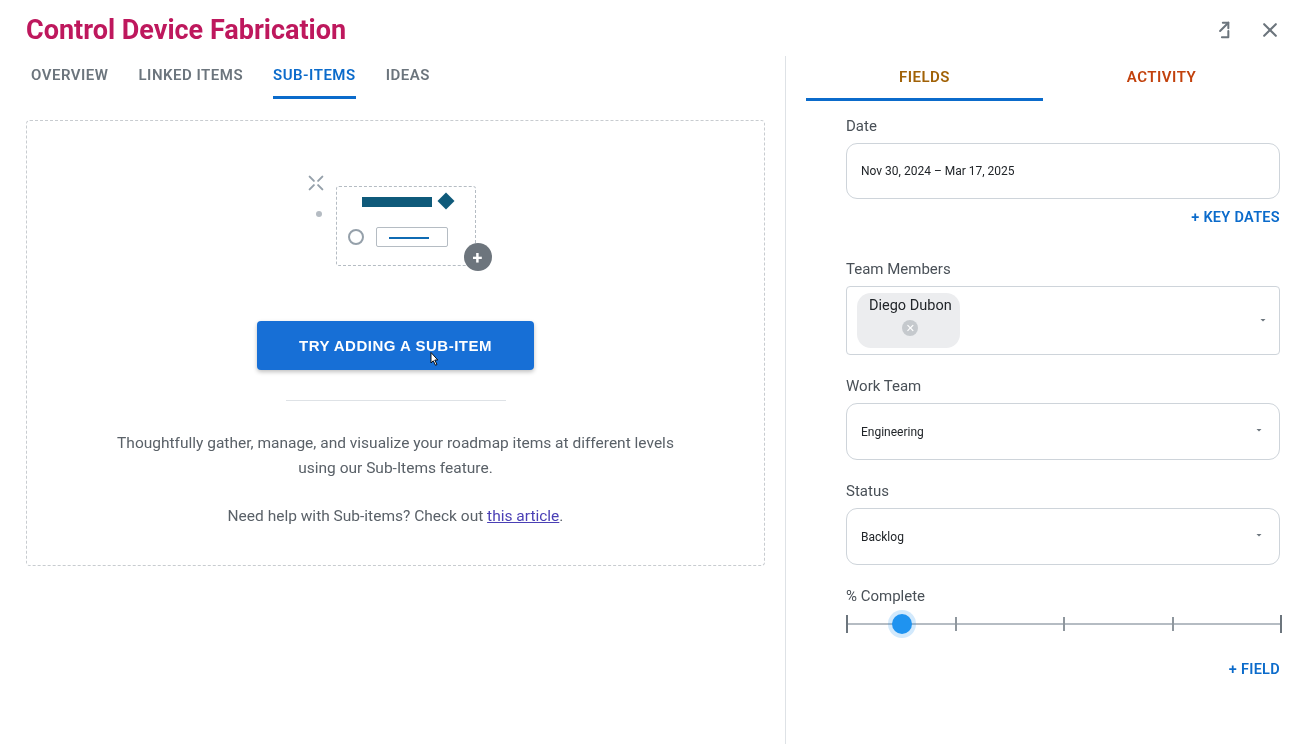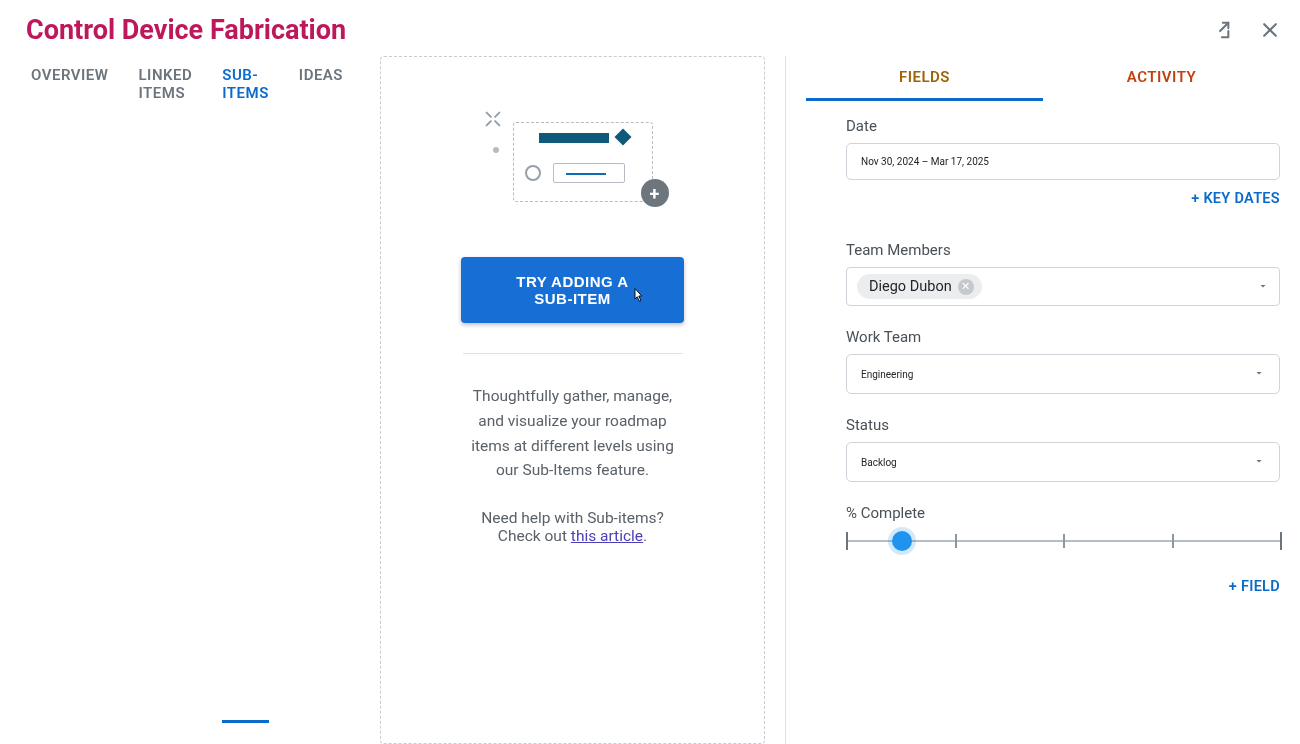--- a/index.html
+++ b/index.html
@@ -37,22 +37,21 @@
   .header-icons svg { display: block; }
   .body {
     display: flex;
     flex: 1;
     min-height: 0;
   }
   .left {
     flex: 1;
     padding-right: 20px;
     display: flex;
-    flex-direction: row;
-    gap: 37px;
+    flex-direction: column;
   }
   .right {
     width: 495px;
     border-left: 1px solid #dee2e6;
     padding-left: 20px;
     display: flex;
     flex-direction: column;
   }
   .tabs {
     display: flex;
@@ -216,46 +215,47 @@
 
   
   .field-label {
     font-size: 15px;
     color: #495057;
     margin-bottom: 8px;
   }
   .field-group { margin-bottom: 22px; margin-left: 40px; }
   .input-box {
     border: 1px solid #ced4da;
-    border-radius: 5px;
-    padding: 12px 14px;
-    font-size: 10px;
+    border-radius: 11px;
+    padding: 20px 14px;
+    font-size: 12px;
     display: flex;
     align-items: center;
     justify-content: space-between;
     background: #fff;
   }
   .input-box .caret { color: #6c757d; }
   .action-link {
     color: #0b6bcb;
     font-weight: 600;
     font-size: 14.5px;
     text-align: right;
     margin-top: 10px;
     cursor: pointer;
     letter-spacing: 0.3px;
   }
   .chip {
     display: inline-flex;
     align-items: center;
     background: #ecedef;
     border-radius: 14px;
-    padding: 4px 8px 4px 12px;
+    padding: 4px 8px 12px 12px;
     font-size: 14.5px;
     gap: 6px;
+    flex-direction: column;
   }
   .chip .remove {
     width: 16px; height: 16px;
     border-radius: 50%;
     background: #c5c9cd;
     color: #fff;
     font-size: 11px;
     display: flex;
     align-items: center;
     justify-content: center;

